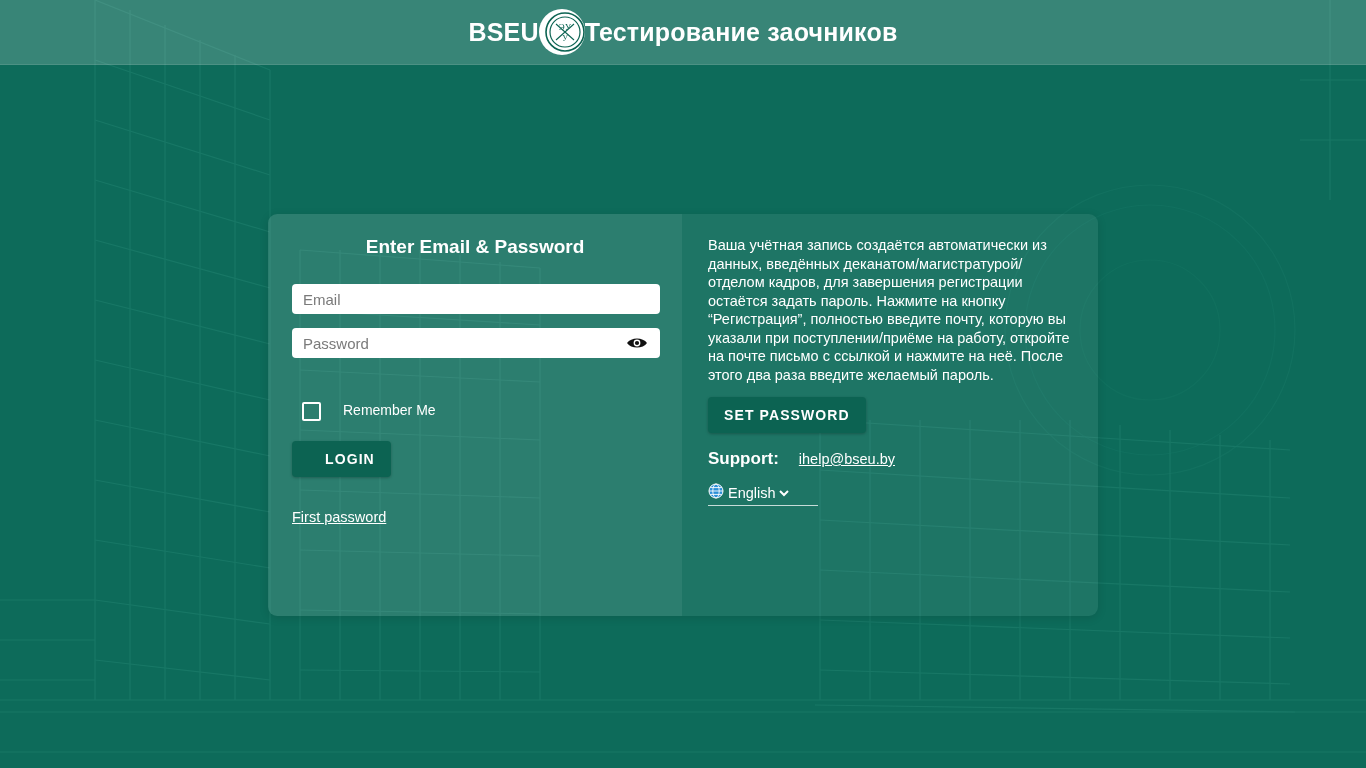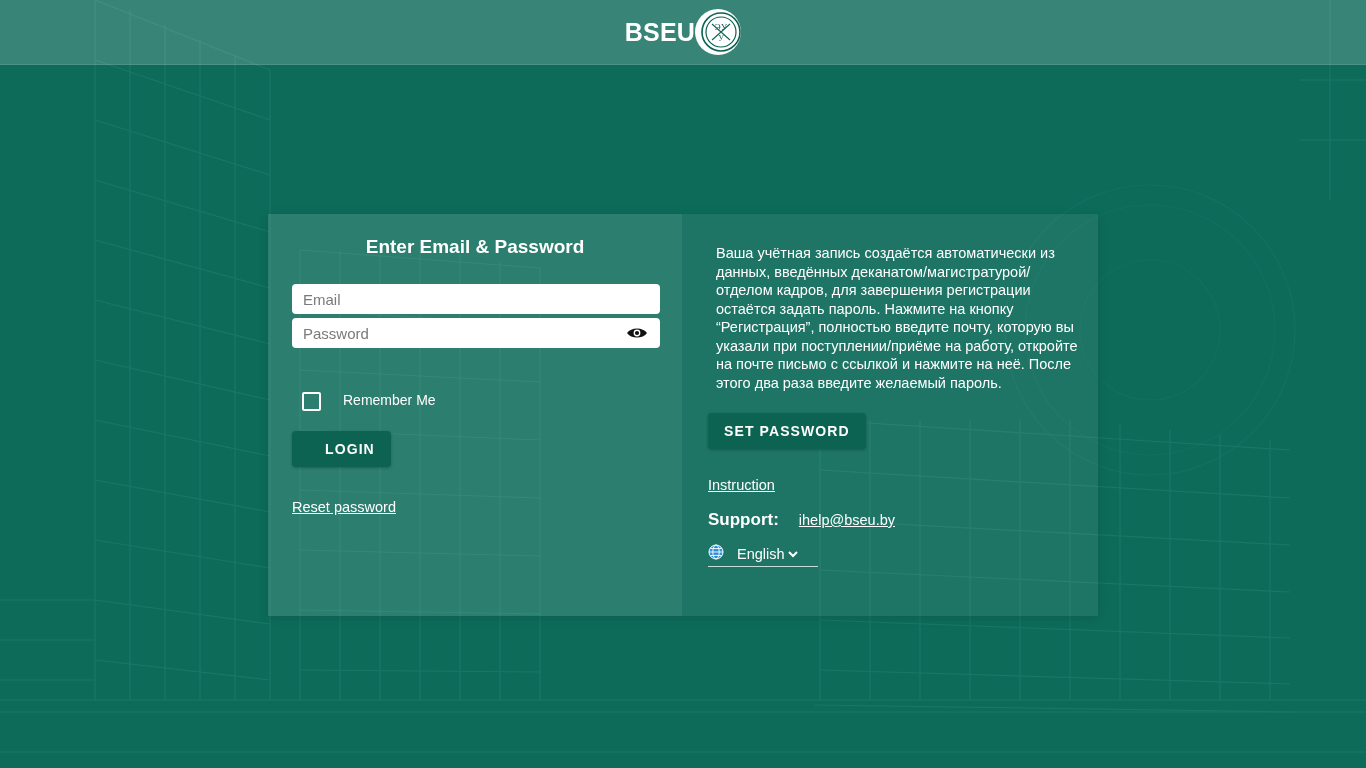--- a/index.html
+++ b/index.html
@@ -56,21 +56,21 @@
 
   
   .card {
     position: absolute;
     left: 268px;
     top: 214px;
     width: 830px;
     height: 402px;
     display: flex;
     z-index: 2;
-    border-radius: 0;
+    border-radius: 9px;
     overflow: hidden;
     box-shadow: 0 2px 10px rgba(0,0,0,0.12);
   }
   .pane-left {
     width: 414px;
     background: rgba(255,255,255,0.13);
     padding: 22px 24px 0 24px;
   }
   .pane-right {
     width: 416px;
@@ -82,21 +82,21 @@
     font-size: 19px;
     font-weight: bold;
     color: #ffffff;
     margin: 0 0 26px 0;
   }
   .pane-title.center { text-align: center; }
 
   
   .field {
     position: relative;
-    margin-bottom: 4px;
+    margin-bottom: 14px;
   }
   .text-input {
     width: 368px;
     height: 30px;
     border: none;
     border-radius: 4px;
     background: #ffffff;
     padding: 0 36px 0 11px;
     font-size: 15px;
     font-family: "Liberation Sans", sans-serif;
@@ -165,42 +165,41 @@
     cursor: pointer;
     display: inline-block;
   }
   #reset-password-link { margin-top: 32px; }
 
   
   .info-text {
     font-size: 14.5px;
     line-height: 18.5px;
     color: #ffffff;
-    margin: 8px;
+    margin: 0;
     width: 366px;
   }
   #instruction-link { margin-top: 28px; }
 
   .support-row {
     display: flex;
     align-items: baseline;
     gap: 20px;
     margin-top: 16px;
   }
   .support-label {
     font-size: 17px;
     font-weight: bold;
     color: #ffffff;
   }
 
   
   .lang-row {
     display: flex;
     align-items: center;
-    gap: 9px;
     margin-top: 14px;
     border-bottom: 1px solid rgba(255,255,255,0.75);
     width: 110px;
     padding-bottom: 2px;
   }
   .lang-select {
     background: transparent;
     color: #ffffff;
     border: none;
     font-size: 14.5px;
@@ -243,20 +242,21 @@
   <span class="header-text">BSEU</span>
   <span class="logo-circle">
     <svg width="40" height="40" viewBox="0 0 40 40" aria-hidden="true">
       <circle cx="20" cy="20" r="19" fill="#ffffff" stroke="#0c6352" stroke-width="1.6"></circle>
       <circle cx="20" cy="20" r="15" fill="none" stroke="#0c6352" stroke-width="1.2"></circle>
       <path d="M11 12 L29 28 M29 12 L11 28" stroke="#0c6352" stroke-width="1.1" fill="none"></path>
       <text x="20" y="18" font-family="Liberation Serif, serif" font-size="9" fill="#0c6352" text-anchor="middle">ЭУ</text>
       <text x="20" y="29" font-family="Liberation Serif, serif" font-size="8" fill="#0c6352" text-anchor="middle">У</text>
     </svg>
   </span>
+  <span class="header-text">Тестирование заочников</span>
 </div>
 
 <div class="card">
 
   <div class="pane-left">
     <h2 class="pane-title center">Enter Email &amp; Password</h2>
 
     <div class="field">
       <input class="text-input" type="text" placeholder="Email" style="">
     </div>
@@ -273,33 +273,30 @@
     </div>
 
     <div class="remember-row">
       <span class="checkbox"></span>
       <span class="remember-label">Remember Me</span>
     </div>
 
     <button class="btn" id="login-button">LOGIN</button>
 
     <div>
-      <a class="link" id="reset-password-link">Reset password</a>
+      <a class="link" id="reset-password-link">First password</a>
     </div>
   </div>
 
   <div class="pane-right">
 
     <p class="info-text">Ваша учётная запись создаётся автоматически из данных, введённых деканатом/магистратурой/отделом кадров, для завершения регистрации остаётся задать пароль. Нажмите на кнопку “Регистрация”, полностью введите почту, которую вы указали при поступлении/приёме на работу, откройте на почте письмо с ссылкой и нажмите на неё. После этого два раза введите желаемый пароль.</p>
 
     <button class="btn" id="set-password-button">SET PASSWORD</button>
 
-    <div>
-      <a class="link" id="instruction-link">Instruction</a>
-    </div>
 
     <div class="support-row">
       <span class="support-label">Support:</span>
       <a class="link">ihelp@bseu.by</a>
     </div>
 
     <div class="lang-row">
       <span>
         <svg width="16" height="16" viewBox="0 0 16 16">
           <circle cx="8" cy="8" r="7" fill="#2b8fd6" stroke="#ffffff" stroke-width="1"></circle>

